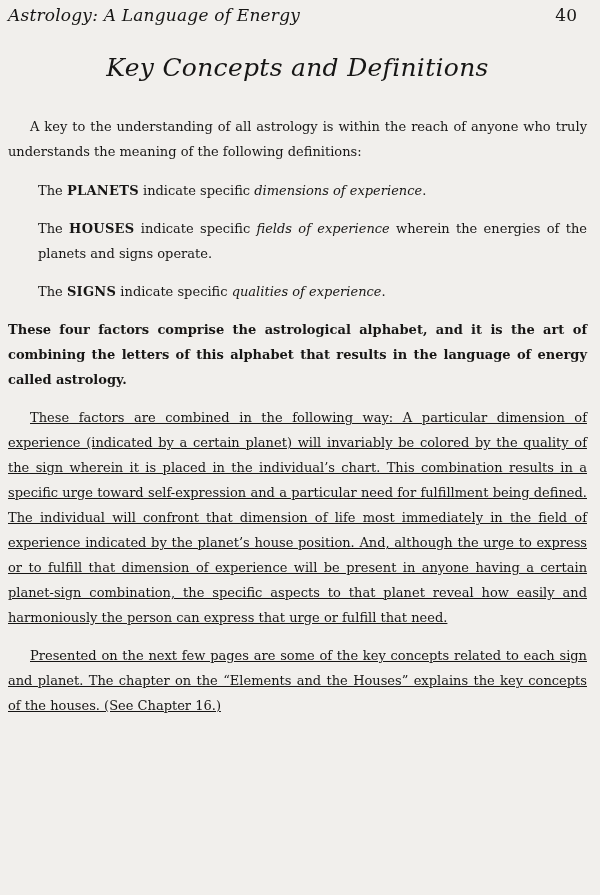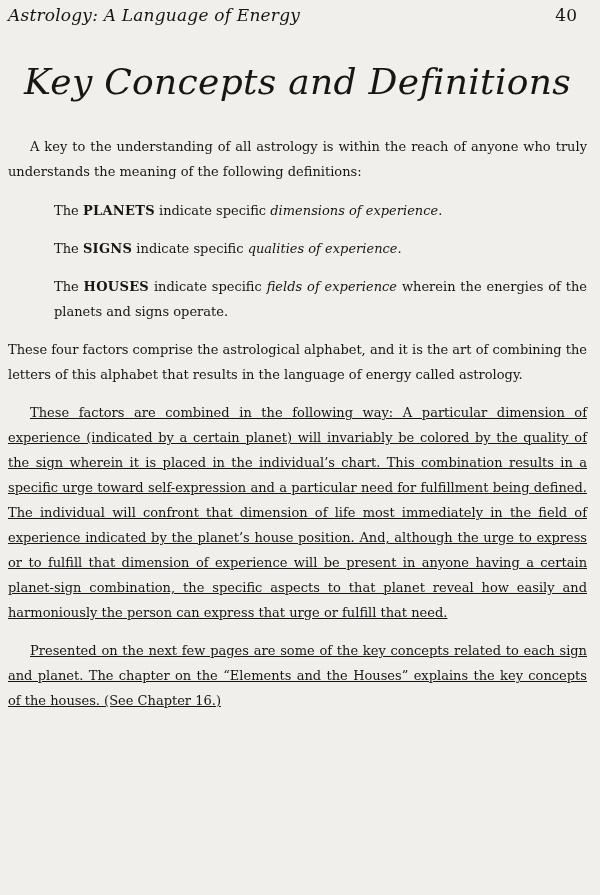--- a/index.html
+++ b/index.html
@@ -18,62 +18,62 @@
   }
   .running-header {
     display: flex;
     justify-content: space-between;
     align-items: baseline;
     font-size: 17px;
   }
   .running-title { font-style: italic; letter-spacing: 0.2px; }
   .page-number { font-style: normal; padding-right: 10px; }
   .page-title {
-    margin-top: 36px;
+    margin-top: 28px;
     text-align: center;
     font-style: italic;
-    font-size: 36px;
+    font-size: 25px;
     font-weight: 500;
     letter-spacing: 0.3px;
   }
   .body-text {
     font-size: 13px;
     line-height: 25px;
     text-align: justify;
   }
   .intro { margin-top: 32px; text-indent: 22px; }
   .definitions { margin: 14px 0 0 30px; }
-  .definition { margin-top: 8px; margin-left: 16px; }
+  .definition { margin-top: 8px; }
   .definition .term { font-weight: bold; letter-spacing: 0.3px; }
   .definition .emph { font-style: italic; }
   .para { margin-top: 12px; }
   .para.indent { text-indent: 22px; text-decoration: underline; }
-  .para.bold { font-weight: normal; }
+  .para.bold { font-weight: bold; }
 </style>
 </head>
 <body>
 
 <div class="page">
 
   <div class="running-header">
     <span class="running-title">Astrology: A Language of Energy</span>
     <span class="page-number">40</span>
   </div>
 
   <h1 class="page-title">Key Concepts and Definitions</h1>
 
   <p class="body-text intro">A key to the understanding of all astrology is within the reach of anyone who truly understands the meaning of the following definitions:</p>
 
   <div class="definitions">
 
     <p class="body-text definition"><span>The </span><span class="term">PLANETS</span><span> indicate specific </span><span class="emph">dimensions of experience</span><span>.</span></p>
 
+    <p class="body-text definition"><span>The </span><span class="term">HOUSES</span><span> indicate specific </span><span class="emph">fields of experience</span><span> wherein the energies of the planets and signs operate.</span></p>
+
     <p class="body-text definition"><span>The </span><span class="term">SIGNS</span><span> indicate specific </span><span class="emph">qualities of experience</span><span>.</span></p>
-
-    <p class="body-text definition"><span>The </span><span class="term">HOUSES</span><span> indicate specific </span><span class="emph">fields of experience</span><span> wherein the energies of the planets and signs operate.</span></p>
 
 
   </div>
 
   <p class="body-text para bold">These four factors comprise the astrological alphabet, and it is the art of combining the letters of this alphabet that results in the language of energy called astrology.</p>
 
   <p class="body-text para indent">These factors are combined in the following way: A particular dimension of experience (indicated by a certain planet) will invariably be colored by the quality of the sign wherein it is placed in the individual’s chart. This combination results in a specific urge toward self-expression and a particular need for fulfillment being defined. The individual will confront that dimension of life most immediately in the field of experience indicated by the planet’s house position. And, although the urge to express or to fulfill that dimension of experience will be present in anyone having a certain planet-sign combination, the specific aspects to that planet reveal how easily and harmoniously the person can express that urge or fulfill that need.</p>
 
   <p class="body-text para indent">Presented on the next few pages are some of the key concepts related to each sign and planet. The chapter on the “Elements and the Houses” explains the key concepts of the houses. (See Chapter 16.)</p>
 

